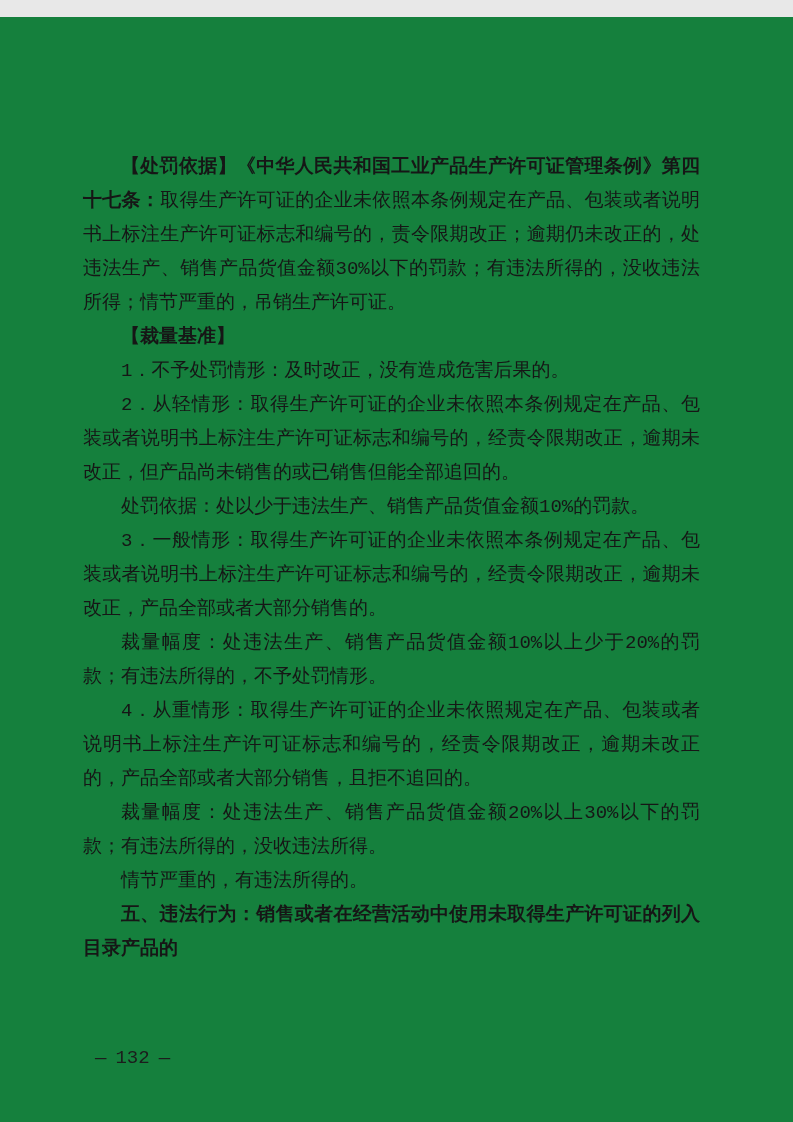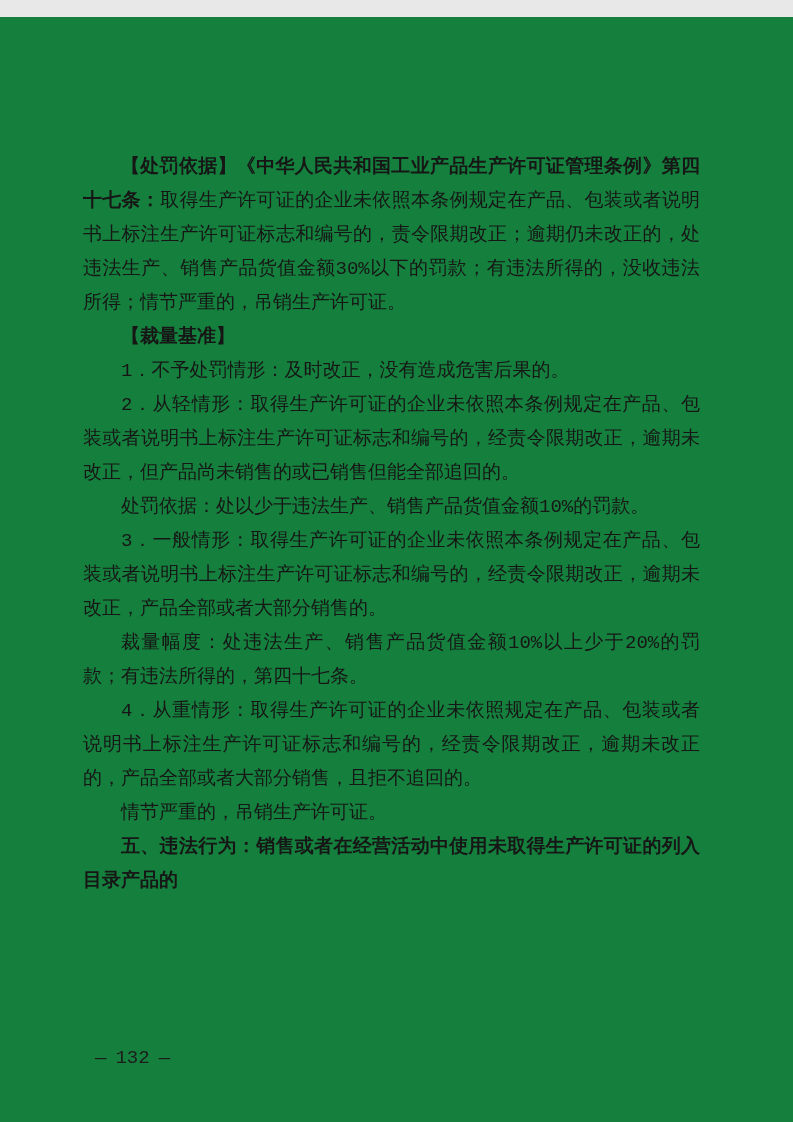--- a/index.html
+++ b/index.html
@@ -53,26 +53,27 @@
 
     <p class="para"><span>1．不予处罚情形：及时改正，没有造成危害后果的。</span></p>
 
 
     <p class="para"><span>2．从轻情形：取得生产许可证的企业未依照本条例规定在产品、包装或者说明书上标注生产许可证标志和编号的，经责令限期改正，逾期未改正，但产品尚未销售的或已销售但能全部追回的。</span></p>
 
     <p class="para"><span>处罚依据：处以少于违法生产、销售产品货值金额10%的罚款。</span></p>
 
     <p class="para"><span>3．一般情形：取得生产许可证的企业未依照本条例规定在产品、包装或者说明书上标注生产许可证标志和编号的，经责令限期改正，逾期未改正，产品全部或者大部分销售的。</span></p>
 
-    <p class="para"><span>裁量幅度：处违法生产、销售产品货值金额10%以上少于20%的罚款；有违法所得的，第四十七条。</span></p>
+    <p class="para"><span>裁量幅度：处违法生产、销售产品货值金额10%以上少于20%的罚款；有违法所得的，不予处罚情形。</span></p>
 
     <p class="para"><span>4．从重情形：取得生产许可证的企业未依照规定在产品、包装或者说明书上标注生产许可证标志和编号的，经责令限期改正，逾期未改正的，产品全部或者大部分销售，且拒不追回的。</span></p>
 
+    <p class="para"><span>裁量幅度：处违法生产、销售产品货值金额20%以上30%以下的罚款；有违法所得的，没收违法所得。</span></p>
 
-    <p class="para"><span>情节严重的，吊销生产许可证。</span></p>
+    <p class="para"><span>情节严重的，有违法所得的。</span></p>
 
     <p class="para"><span class="b">五、违法行为：销售或者在经营活动中使用未取得生产许可证的列入目录产品的</span></p>
 
 
   </div>
 
   <div class="footer">
     <span>—</span>
     <span>132</span>
     <span>—</span>

